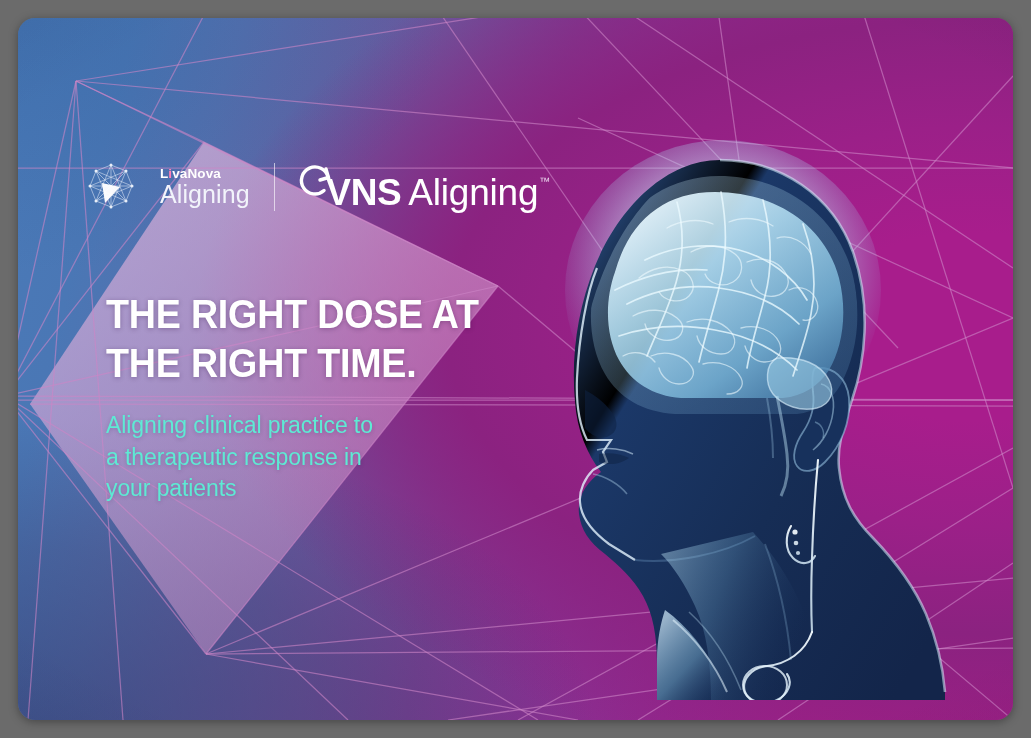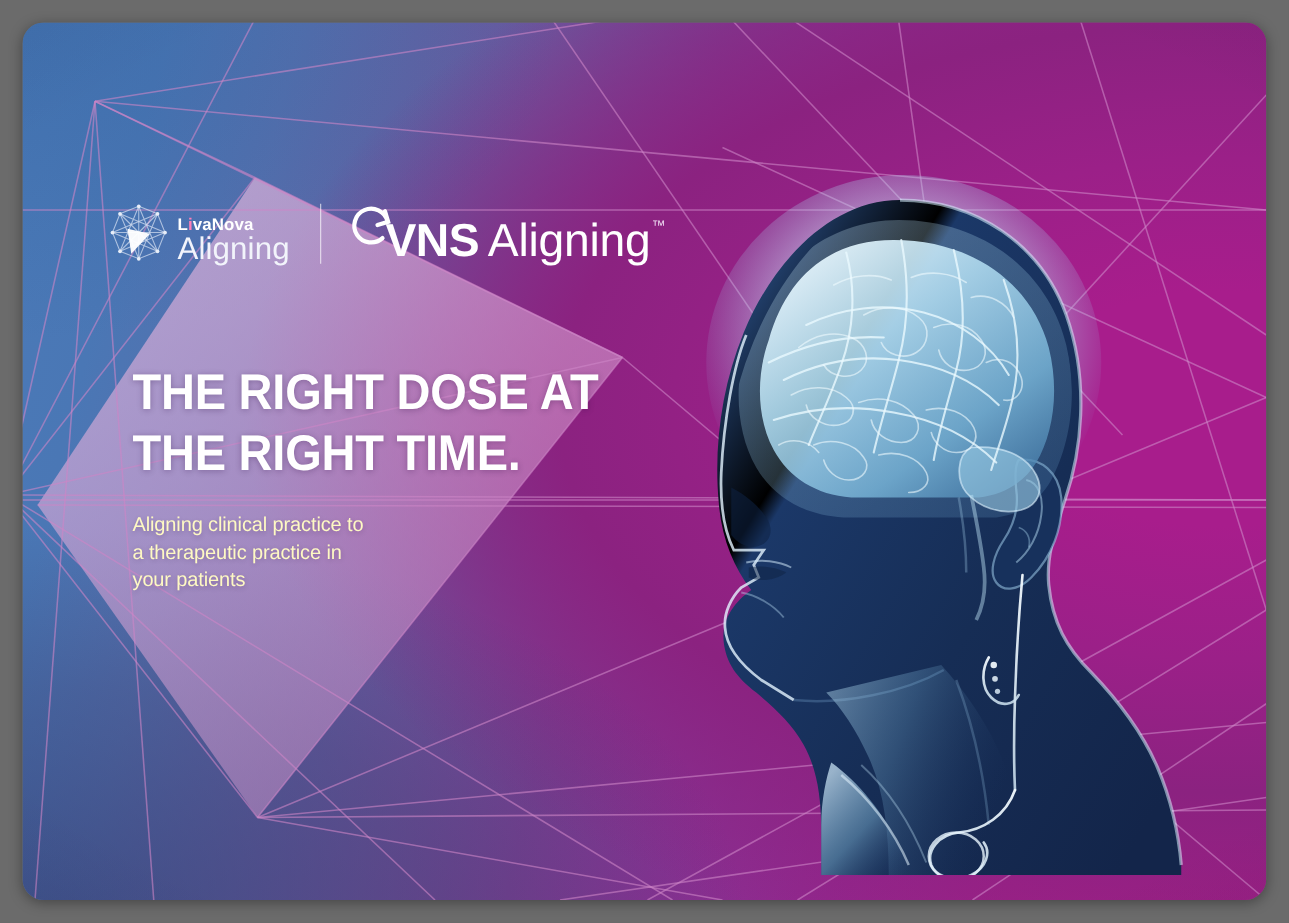--- a/index.html
+++ b/index.html
@@ -44,21 +44,21 @@
     position:absolute; inset:0;
     background:radial-gradient(120% 105% at 52% 50%, rgba(0,0,0,0) 55%, rgba(24,10,40,.17) 100%);
   }
   
   .geo { position:absolute; inset:0; width:100%; height:100%; }
   
   .logo-row {
     position:absolute; left:68px; top:138px;
     display:flex; align-items:center; height:62px;
   }
-  .livanova-lock { display:flex; align-items:flex-end; gap:6px; }
+  .livanova-lock { display:flex; align-items:center; gap:24px; }
   .livanova-words { display:flex; flex-direction:column; line-height:1; }
   .lv-top {
     font-size:13.5px; font-weight:bold; color:#ffffff;
     letter-spacing:.1px;
   }
   .lv-top .dot-i { color:#ff7fb8; }
   .lv-bottom {
     font-size:25px; font-weight:400; color:#f2f4fb;
     letter-spacing:.1px; margin-top:1px;
   }
@@ -83,22 +83,22 @@
     width:430px;
     font-size:40px; font-weight:bold; line-height:1.22;
     color:#ffffff; letter-spacing:-.2px;
     text-shadow:0 1px 5px rgba(40,10,60,.30);
     transform:scaleX(.94); transform-origin:left center;
   }
   .headline .hl-line { display:block; white-space:nowrap; }
   .subhead {
     position:absolute; left:88px; top:392px;
     width:400px;
-    font-size:16px; font-weight:300; line-height:1.37;
-    color:#fef9c3; letter-spacing:-.1px;
+    font-size:23px; font-weight:300; line-height:1.37;
+    color:#5eead4; letter-spacing:-.1px;
     text-shadow:0 1px 4px rgba(40,10,60,.22);
   }
   .subhead .sh-line { display:block; white-space:nowrap; }
   
   .figure-wrap {
     position:absolute; left:497px; top:122px;
     width:498px; height:560px;
   }
   .figure-svg { position:absolute; inset:0; width:100%; height:100%; }
 </style>
@@ -388,17 +388,17 @@
     </div>
   </div>
 
   <div class="headline">
     <span class="hl-line">THE RIGHT DOSE AT</span>
     <span class="hl-line">THE RIGHT TIME.</span>
   </div>
 
   <div class="subhead">
     <span class="sh-line">Aligning clinical practice to</span>
-    <span class="sh-line">a therapeutic practice in</span>
+    <span class="sh-line">a therapeutic response in</span>
     <span class="sh-line">your patients</span>
   </div>
 
 </div>
 
 </body></html>

